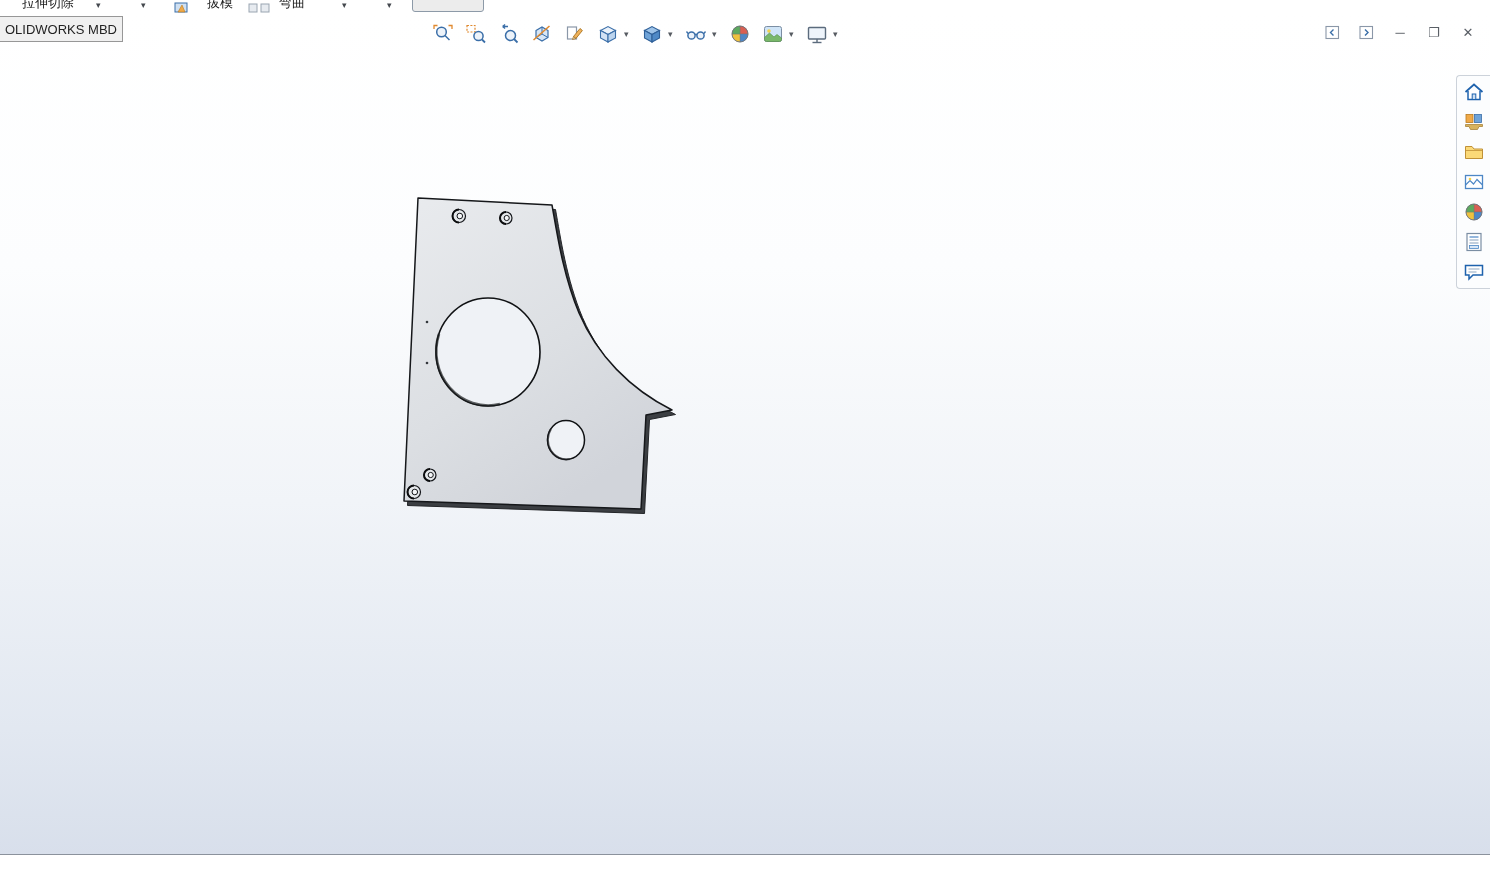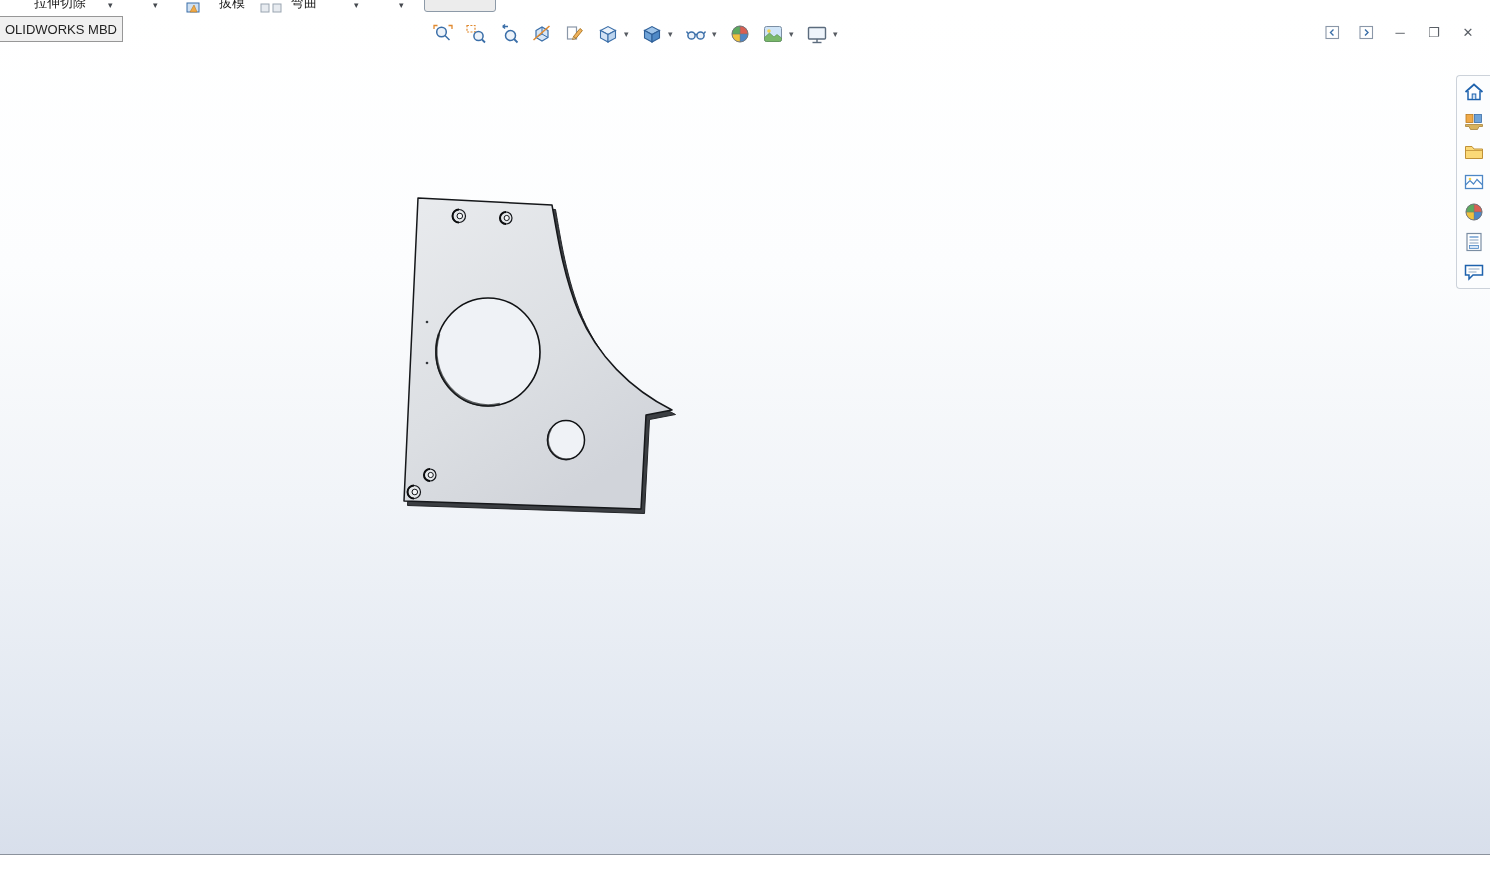--- a/index.html
+++ b/index.html
@@ -2,21 +2,21 @@
 <html><head>
 <meta charset="utf-8">
 <style>
   html,body{margin:0;padding:0;}
   body{
     width:1490px;height:870px;overflow:hidden;position:relative;
     font-family:"Liberation Sans",sans-serif;background:#ffffff;
     -webkit-font-smoothing:antialiased;
   }
   
-  .cm-row{position:absolute;left:16px;top:0;right:0;height:13px;background:#ffffff;overflow:hidden;z-index:6;text-align:right;}
+  .cm-row{position:absolute;left:4px;top:0;right:0;height:13px;background:#ffffff;overflow:hidden;z-index:6;text-align:right;}
   .cm-label{position:absolute;top:-6px;font-size:13px;color:#1b1b1b;white-space:nowrap;}
   .cm-caret{position:absolute;top:1px;font-size:9px;color:#44484e;line-height:1;}
   .cm-mini{position:absolute;top:0;}
   .cm-active{position:absolute;left:408px;top:-6px;width:72px;height:18px;background:#ececec;
     border:1px solid #8d9aa8;border-radius:3px;box-sizing:border-box;}
   
   .cm-tab{position:absolute;left:-2px;top:16px;width:125px;height:26px;background:#f0f0f0;
     border:1px solid #979797;box-sizing:border-box;display:flex;align-items:center;
     padding-left:6px;font-size:13px;color:#222;z-index:6;}
   

